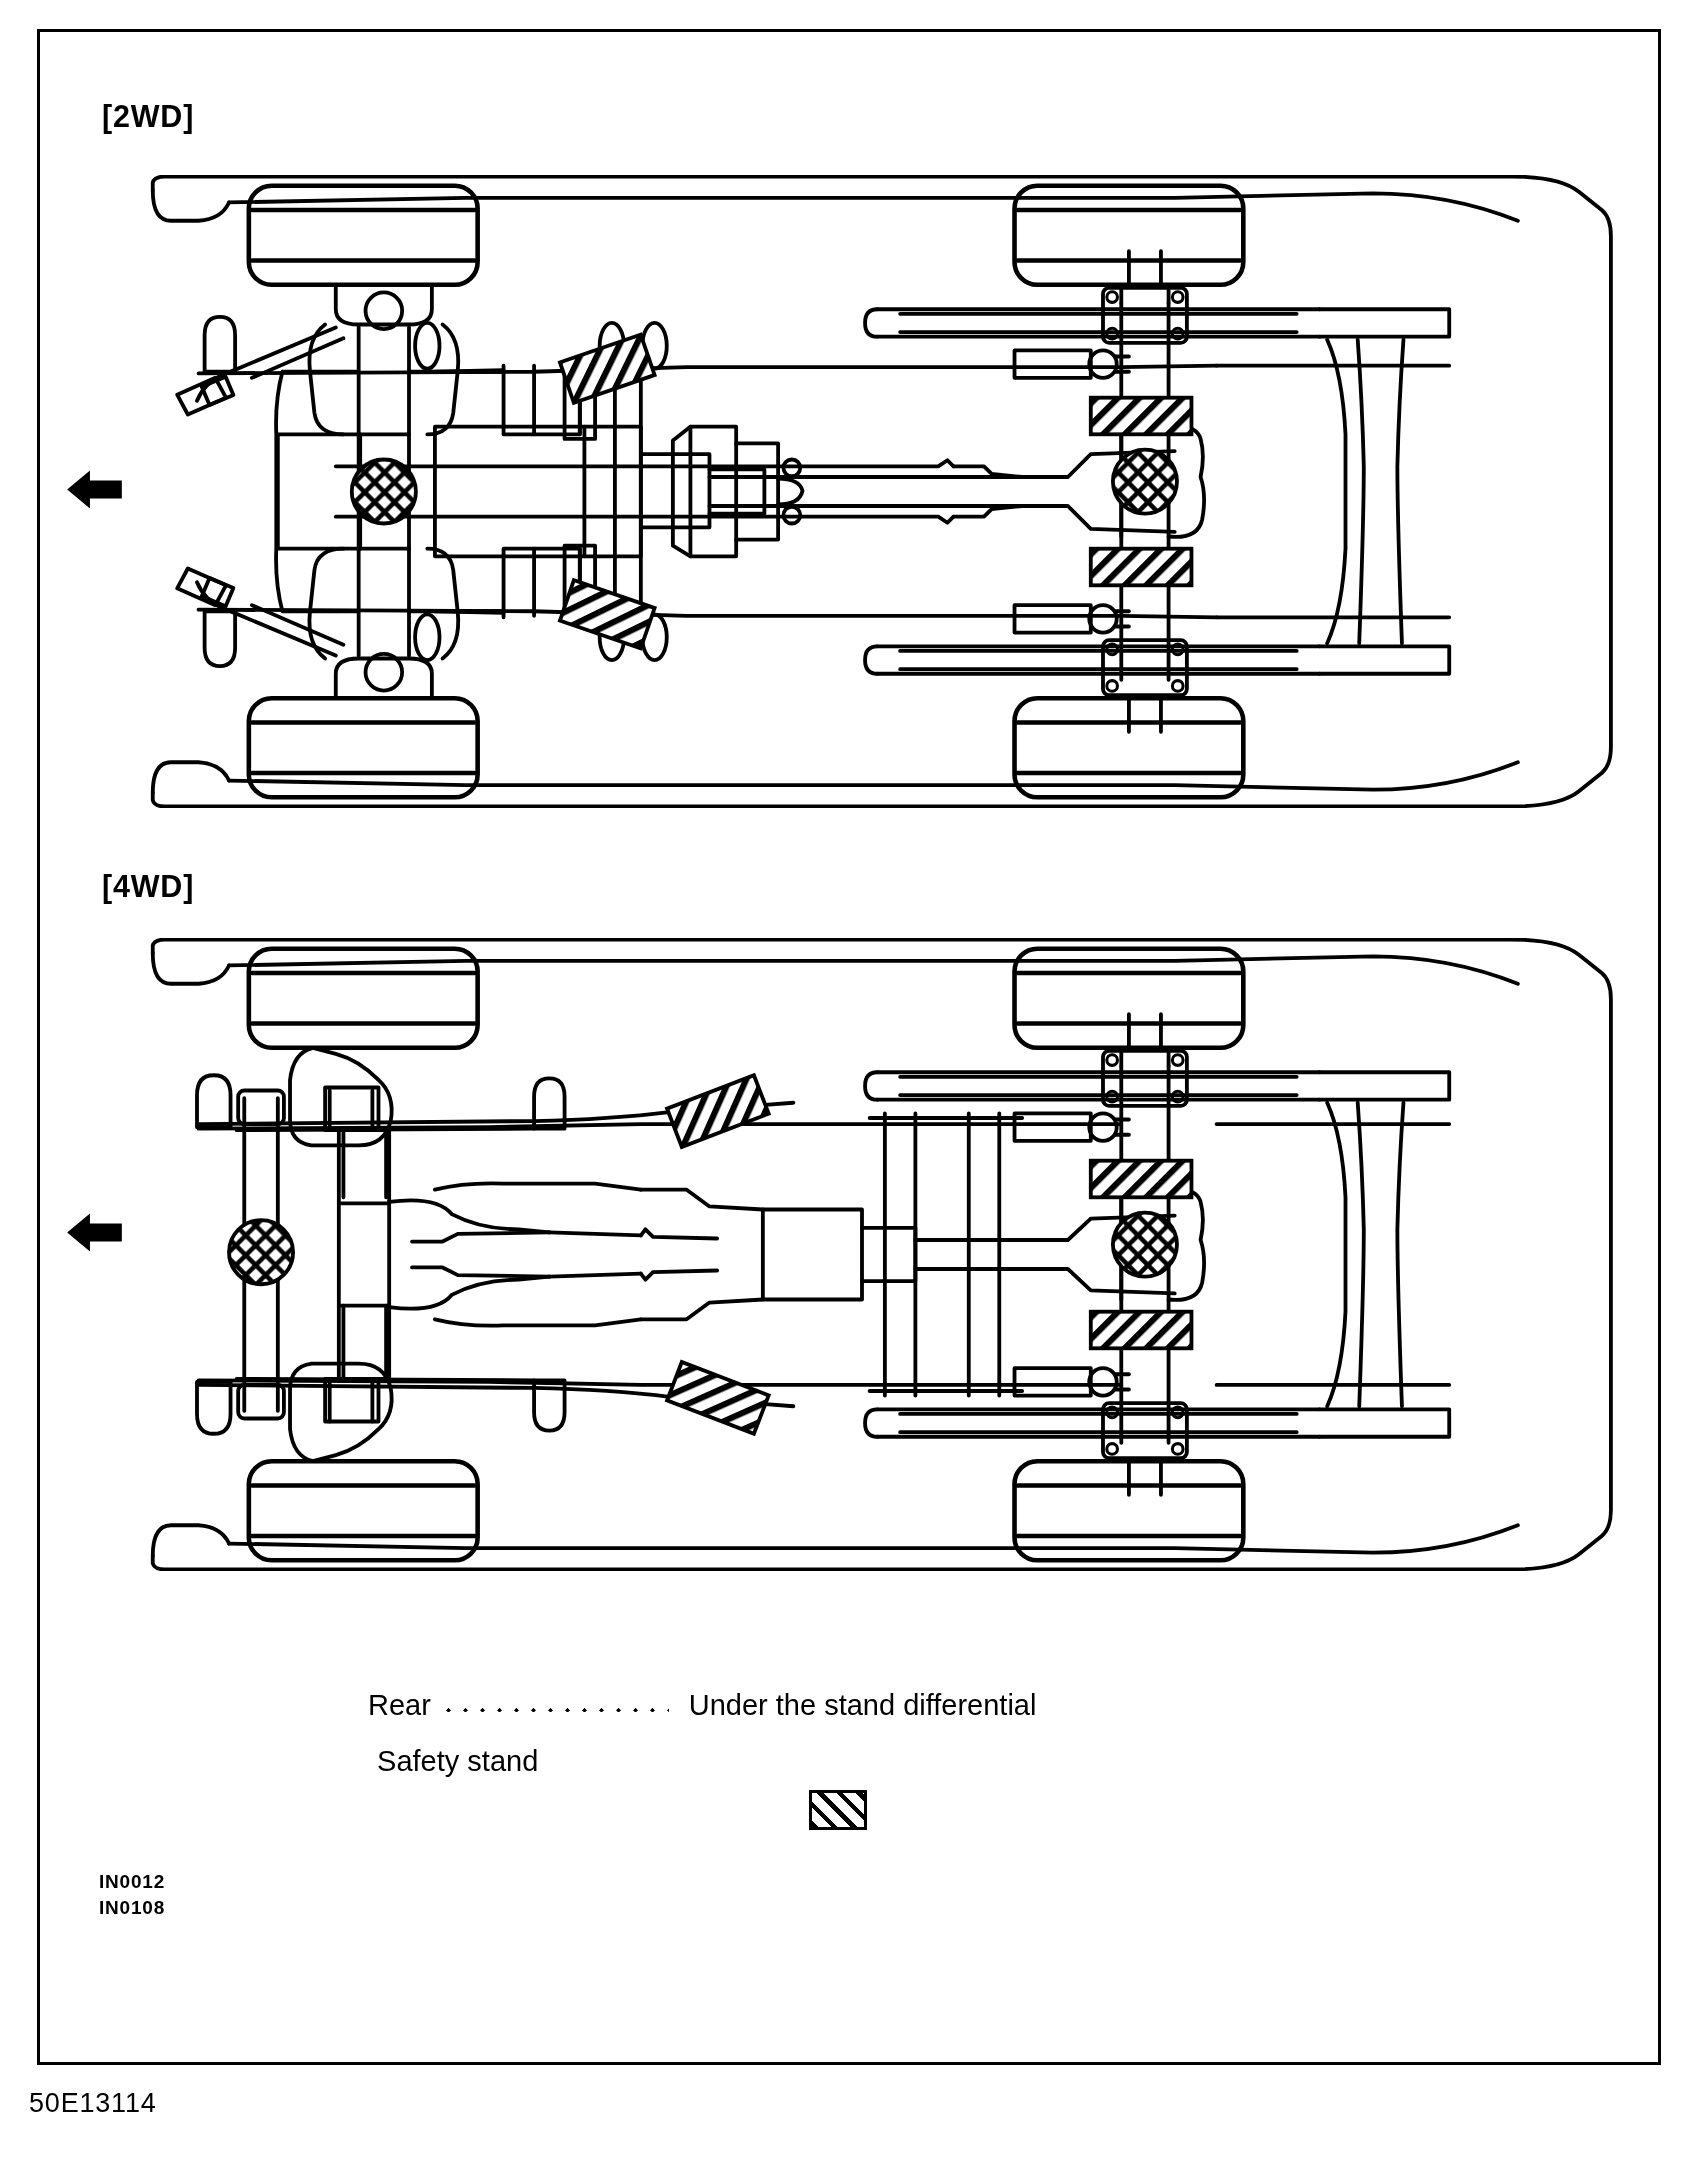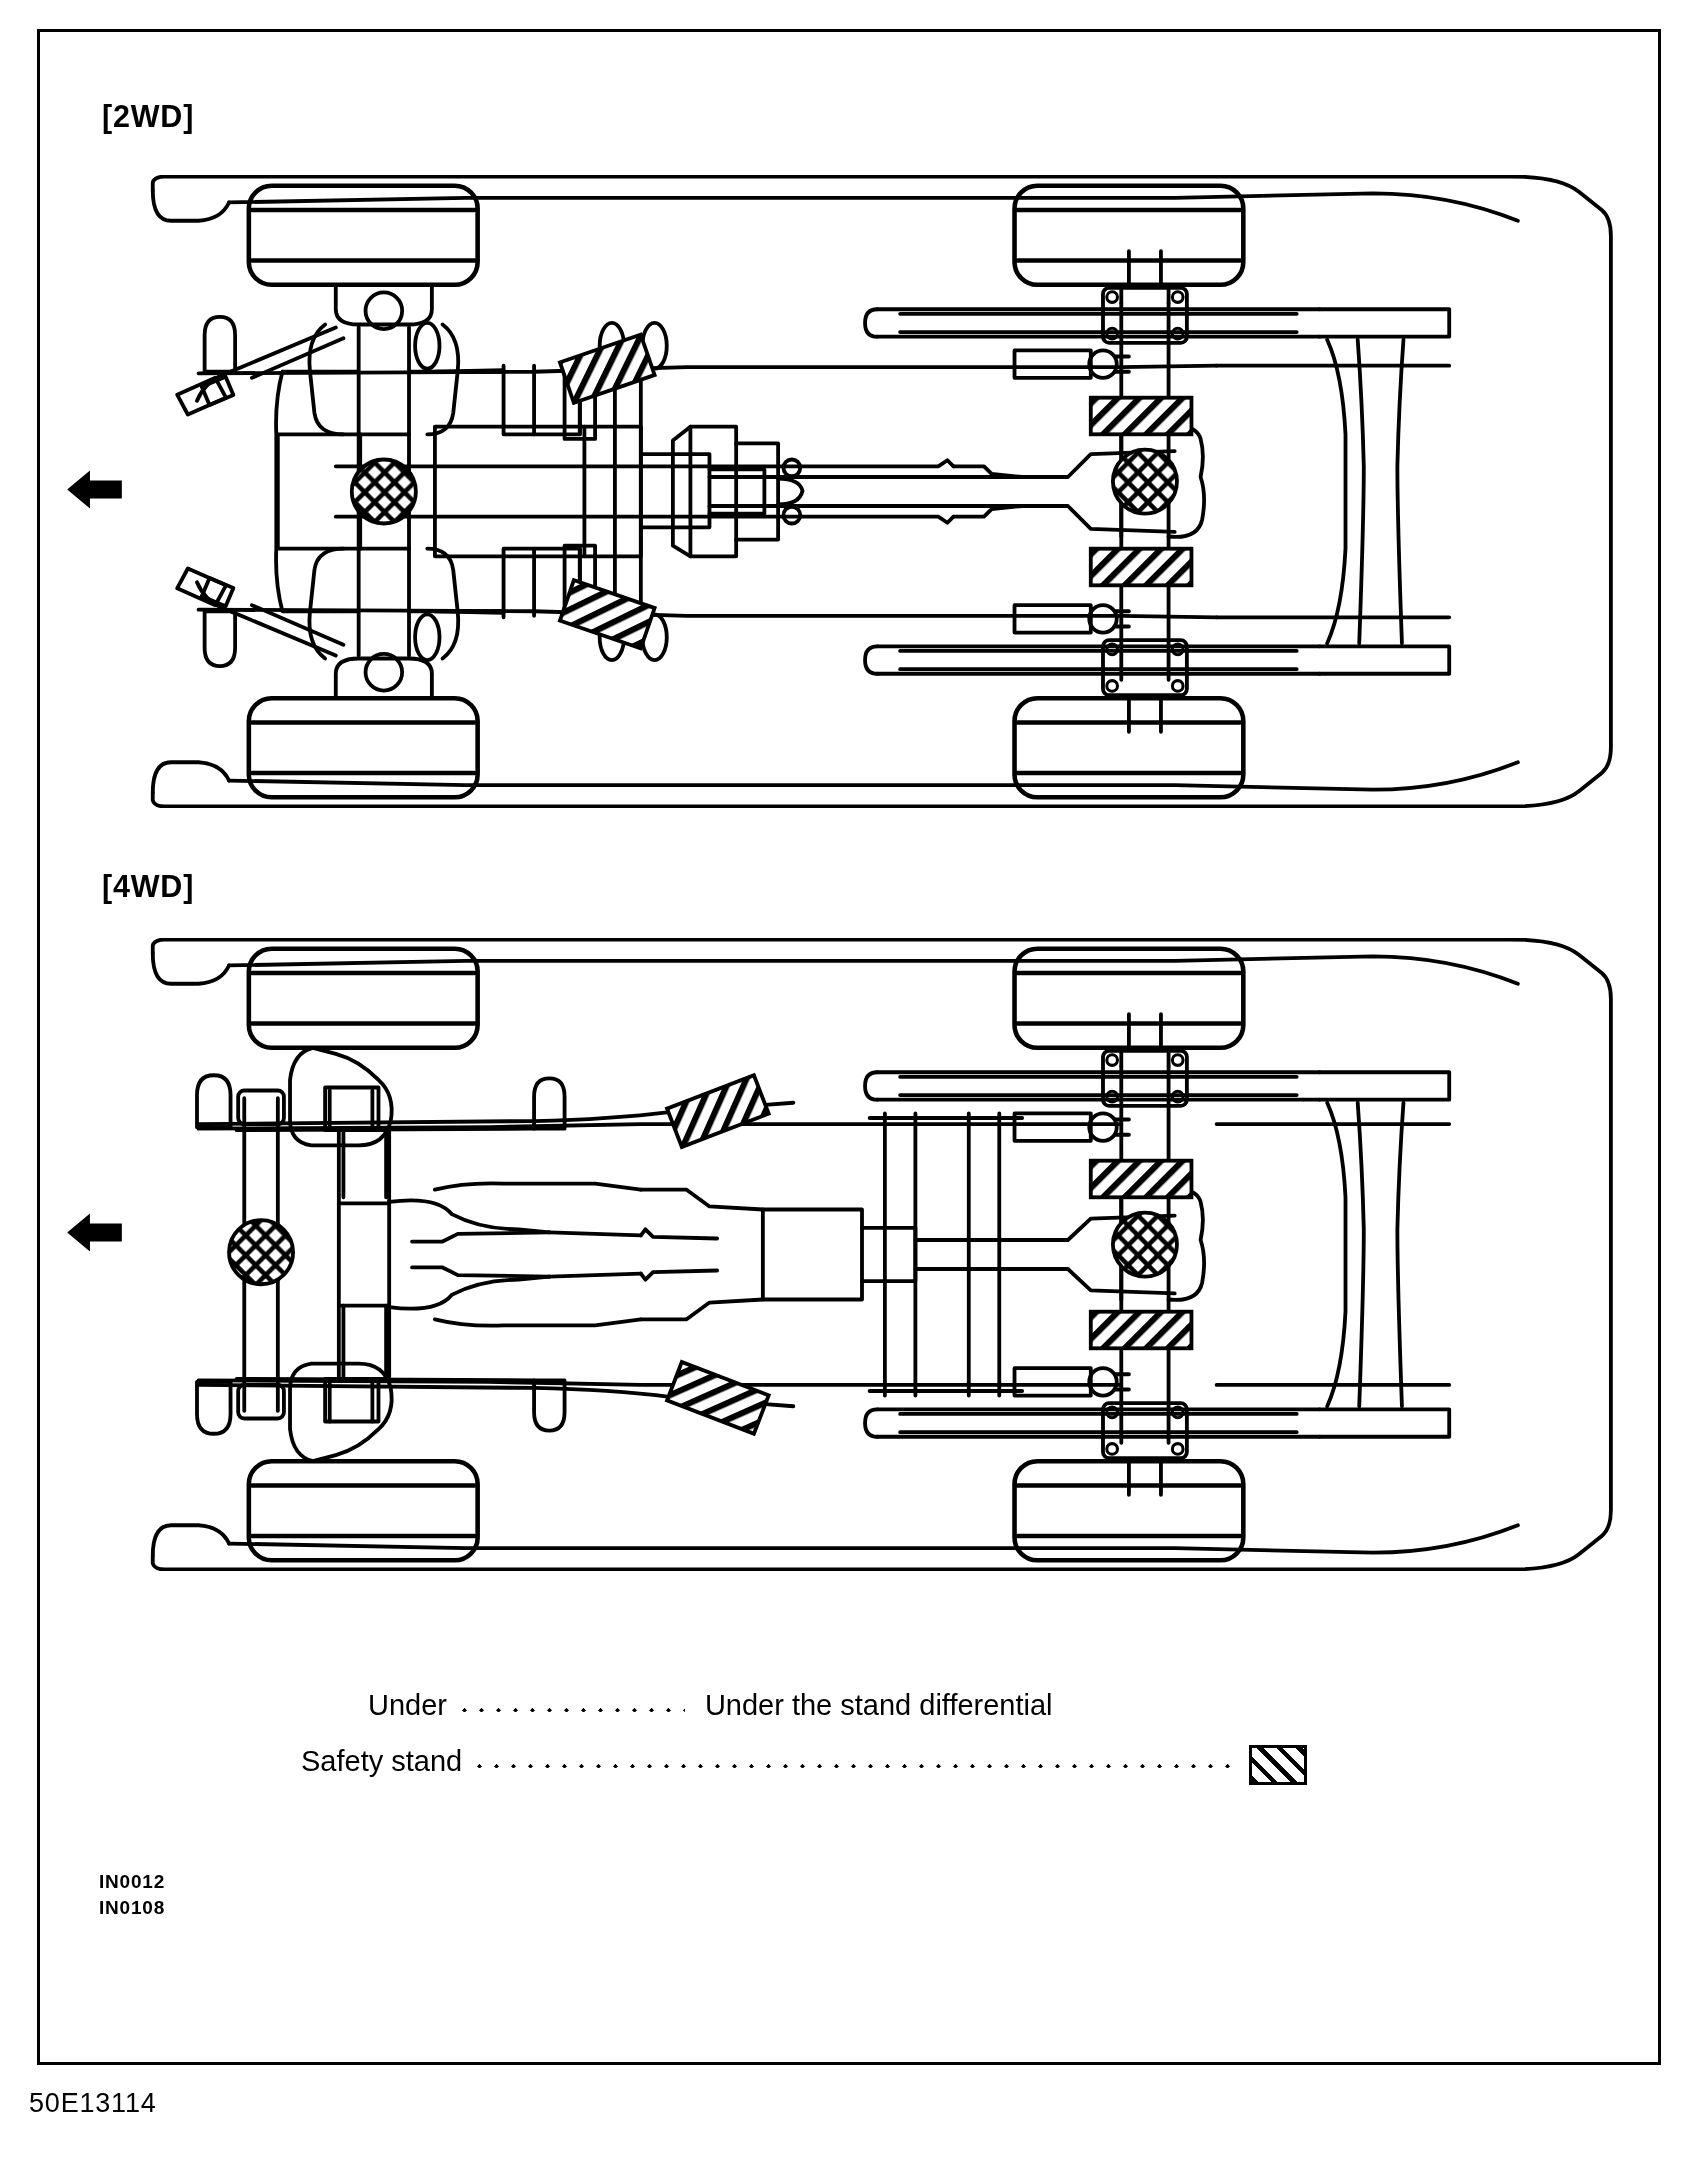--- a/index.html
+++ b/index.html
@@ -88,21 +88,21 @@
     height: 4.6px;
     background-image: radial-gradient(circle, #000 2px, transparent 2.1px);
     background-size: 17px 4.6px;
     background-repeat: repeat-x;
   }
   .dotfill.short { flex: 0 0 229px; }
 
   #row-jack-position { margin-bottom: 12.2px; }
   #row-front, #row-rear { margin-left: 67px; margin-bottom: 3px; }
   #row-support-title { margin-top: 34px; }
-  #row-safety-stand { margin-top: 23px; }
+  #row-safety-stand { margin-left: 67px; margin-top: 23px; flex-direction: column; }
 
   .legend-value {
     font-family: "Liberation Sans", sans-serif;
     font-size: 29px;
     margin-left: 10.7px;
   }
   .sym-jack {
     width: 47px; height: 47px;
     border-radius: 50%;
     border: 3px solid #000;
@@ -491,21 +491,21 @@
     <rect x="1290" y="490" width="132" height="48" fill="url(#dh4)"></rect>
   </g>
 </svg>
 </div>
 
 <div class="legend">
 
 
 
   <div class="legend-row" id="row-rear">
-    <span class="legend-sub">Under</span>
+    <span class="legend-sub">Rear</span>
     <span class="dotfill short"></span>
     <span class="legend-value">Under the stand differential</span>
   </div>
 
 
   <div class="legend-row" id="row-safety-stand">
     <span class="legend-sub">Safety stand</span>
     <span class="dotfill"></span>
     <span class="sym-stand"></span>
   </div>

